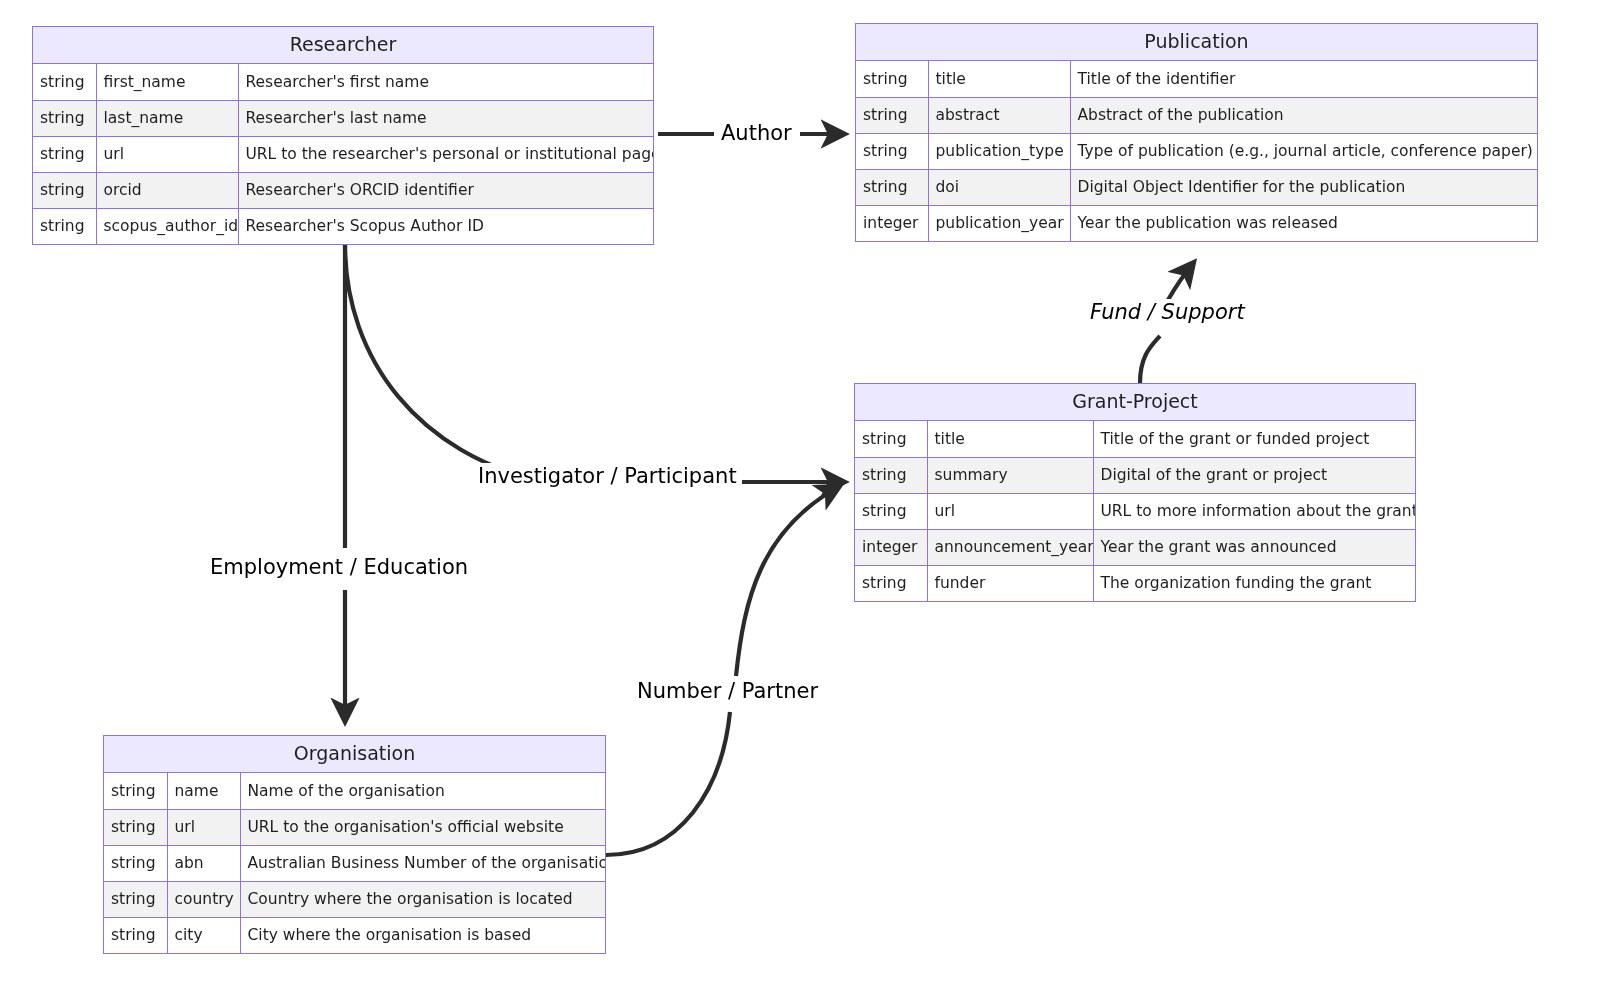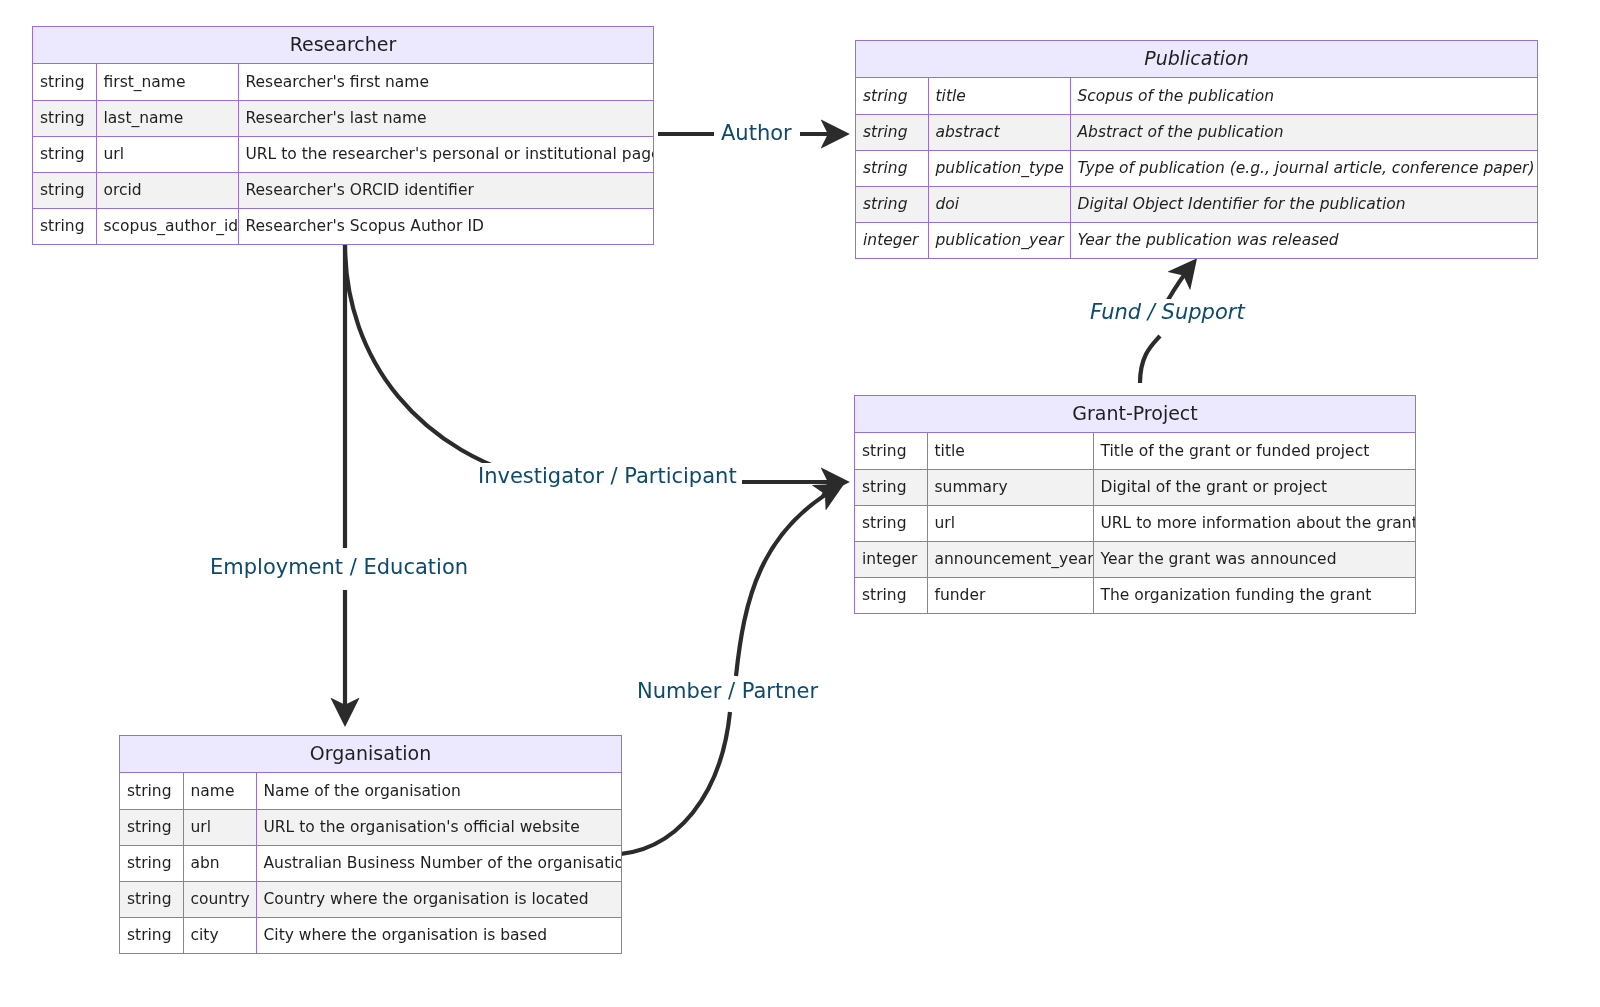--- a/index.html
+++ b/index.html
@@ -68,21 +68,21 @@
   }
   table.attrs td.c-type {
     border-right: 1.6px solid #9370db;
   }
   table.attrs td.c-name {
     border-right: 1.6px solid #9370db;
   }
   .edge-label {
     position: absolute;
     font-size: 21px;
-    color: #0c4a6e;
+    color: #000000;
     white-space: nowrap;
     background: #ffffff;
     padding: 0 5px;
     line-height: 26px;
   }
 </style>
 </head>
 <body>
 
 <div id="canvas">
@@ -151,33 +151,33 @@
         </tr>
         <tr class="odd">
           <td class="c-type">string</td>
           <td class="c-name">scopus_author_id</td>
           <td class="c-comment">Researcher's Scopus Author ID</td>
         </tr>
       </tbody>
     </table>
   </div>
 
-  <div class="entity" style="left:855px; top:40px; width:683px;font-style:italic;">
+  <div class="entity" style="left:855px; top:23px; width:683px;">
     <div class="entity-title">Publication</div>
     <table class="attrs">
       <colgroup>
           <col style="width:72px">
           <col style="width:142px">
           <col>
         </colgroup>
       <tbody>
         <tr class="odd">
           <td class="c-type">string</td>
           <td class="c-name">title</td>
-          <td class="c-comment">Scopus of the publication</td>
+          <td class="c-comment">Title of the identifier</td>
         </tr>
         <tr class="even">
           <td class="c-type">string</td>
           <td class="c-name">abstract</td>
           <td class="c-comment">Abstract of the publication</td>
         </tr>
         <tr class="odd">
           <td class="c-type">string</td>
           <td class="c-name">publication_type</td>
           <td class="c-comment">Type of publication (e.g., journal article, conference paper)</td>
@@ -189,21 +189,21 @@
         </tr>
         <tr class="odd">
           <td class="c-type">integer</td>
           <td class="c-name">publication_year</td>
           <td class="c-comment">Year the publication was released</td>
         </tr>
       </tbody>
     </table>
   </div>
 
-  <div class="entity" style="left:854px; top:395px; width:562px;">
+  <div class="entity" style="left:854px; top:383px; width:562px;">
     <div class="entity-title">Grant-Project</div>
     <table class="attrs">
       <colgroup>
           <col style="width:72px">
           <col style="width:166px">
           <col>
         </colgroup>
       <tbody>
         <tr class="odd">
           <td class="c-type">string</td>
@@ -227,21 +227,21 @@
         </tr>
         <tr class="odd">
           <td class="c-type">string</td>
           <td class="c-name">funder</td>
           <td class="c-comment">The organization funding the grant</td>
         </tr>
       </tbody>
     </table>
   </div>
 
-  <div class="entity" style="left:103px; top:735px; width:503px;margin-left:16px;">
+  <div class="entity" style="left:103px; top:735px; width:503px;">
     <div class="entity-title">Organisation</div>
     <table class="attrs">
       <colgroup>
           <col style="width:63px">
           <col style="width:73px">
           <col>
         </colgroup>
       <tbody>
         <tr class="odd">
           <td class="c-type">string</td>

